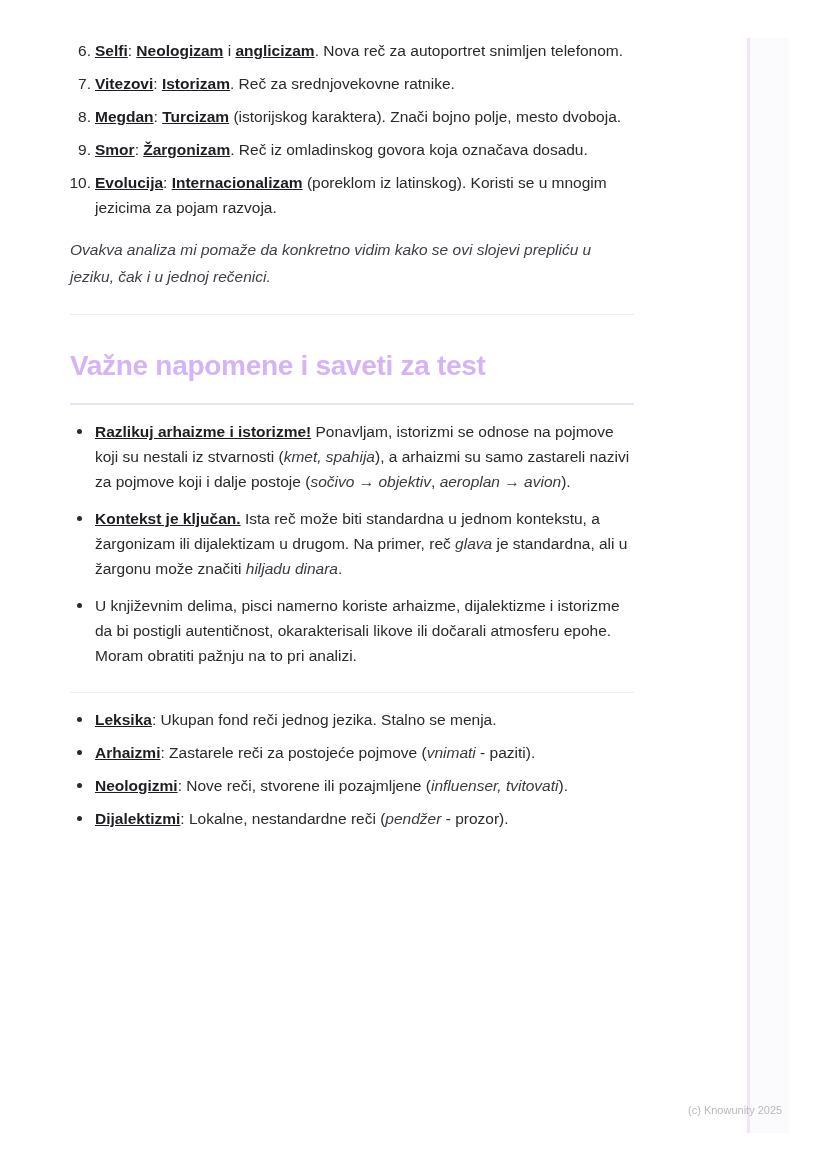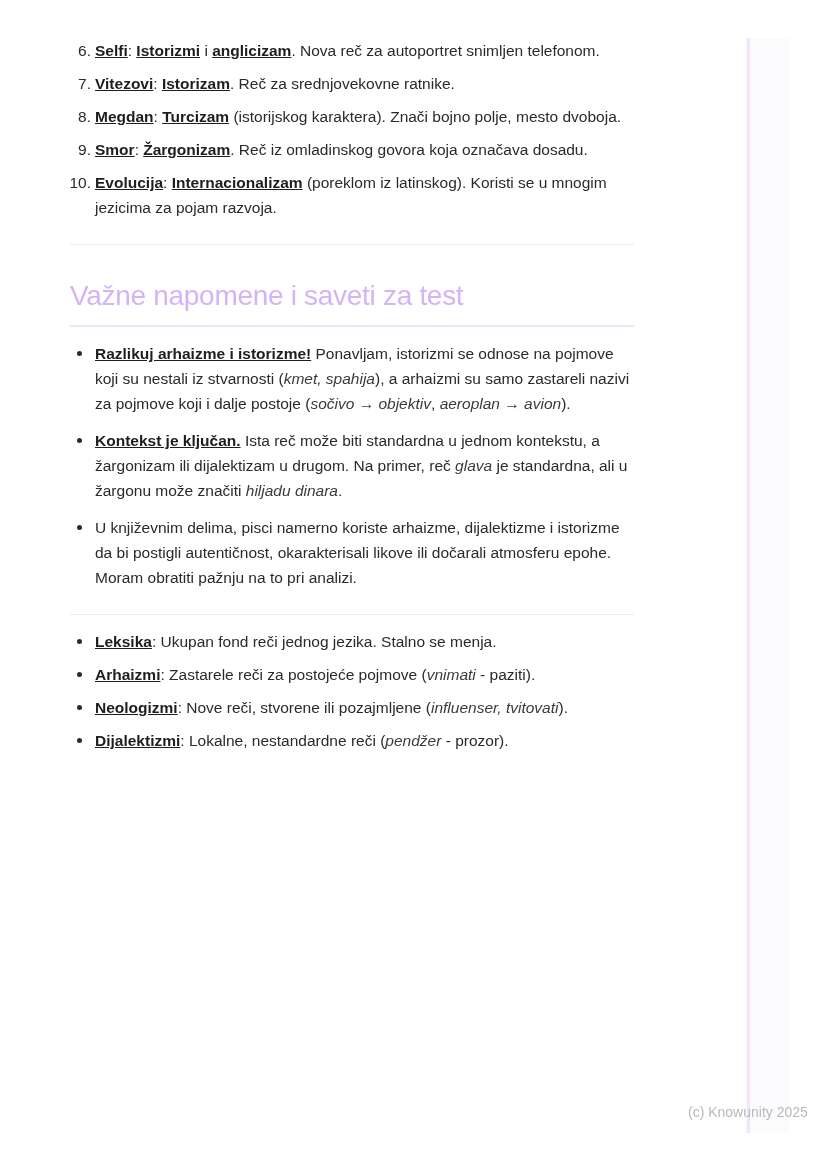--- a/index.html
+++ b/index.html
@@ -47,24 +47,24 @@
     line-height: 27px;
   }
   hr.sep {
     border: none;
     border-top: 1.5px solid #ececf1;
     margin: 24px 0 0 0;
   }
   h2.section {
     font-size: 28px;
     line-height: 34px;
-    font-weight: normal;
+    font-weight: bold;
     color: #d5b3f7;
     margin: 34px 0 0 0;
-    padding-bottom: 12px;
+    padding-bottom: 20px;
     border-bottom: 2.5px solid #ece3fb;
     letter-spacing: -0.3px;
   }
   ul.bullets {
     margin: 14px 0 0 0;
     padding: 0 0 0 25px;
     list-style: none;
   }
   ul.bullets li {
     position: relative;
@@ -96,56 +96,57 @@
     left: 747px;
     top: 38px;
     width: 3px;
     height: 1095px;
     background: #f1e4fb;
   }
   .footer {
     position: absolute;
     left: 688px;
     top: 1104px;
-    font-size: 14px;
+    font-size: 11px;
     color: #b8b8bd;
     font-family: "Liberation Sans", sans-serif;
   }
 </style>
 </head>
 <body>
 
 <div class="side-panel"></div>
 <div class="side-line"></div>
 
 <div class="page">
 
   <ol class="numbered">
     <li>
       <span class="num">6.</span>
-      <b>Selfi</b><span>: </span><b>Istorizmi</b><span> i </span><b>anglicizam</b><span>. Nova reč za autoportret snimljen telefonom.</span>
+      <b>Selfi</b><span>: </span><b>Neologizam</b><span> i </span><b>anglicizam</b><span>. Nova reč za autoportret snimljen telefonom.</span>
     </li>
     <li>
       <span class="num">7.</span>
       <b>Vitezovi</b><span>: </span><b>Istorizam</b><span>. Reč za srednjovekovne ratnike.</span>
     </li>
     <li>
       <span class="num">8.</span>
       <b>Megdan</b><span>: </span><b>Turcizam</b><span> (istorijskog karaktera). Znači bojno polje, mesto dvoboja.</span>
     </li>
     <li>
       <span class="num">9.</span>
       <b>Smor</b><span>: </span><b>Žargonizam</b><span>. Reč iz omladinskog govora koja označava dosadu.</span>
     </li>
     <li>
       <span class="num">10.</span>
       <b>Evolucija</b><span>: </span><b>Internacionalizam</b><span> (poreklom iz latinskog). Koristi se u mnogim jezicima za pojam razvoja.</span>
     </li>
   </ol>
 
+  <p class="italic-para">Ovakva analiza mi pomaže da konkretno vidim kako se ovi slojevi prepliću u jeziku, čak i u jednoj rečenici.</p>
 
   <hr class="sep">
 
   <h2 class="section">Važne napomene i saveti za test</h2>
 
   <ul class="bullets">
     <li>
       <b>Razlikuj arhaizme i istorizme!</b><span> Ponavljam, istorizmi se odnose na pojmove koji su nestali iz stvarnosti (</span><i>kmet, spahija</i><span>), a arhaizmi su samo zastareli nazivi za pojmove koji i dalje postoje (</span><i>sočivo → objektiv</i><span>, </span><i>aeroplan → avion</i><span>).</span>
     </li>
     <li>

